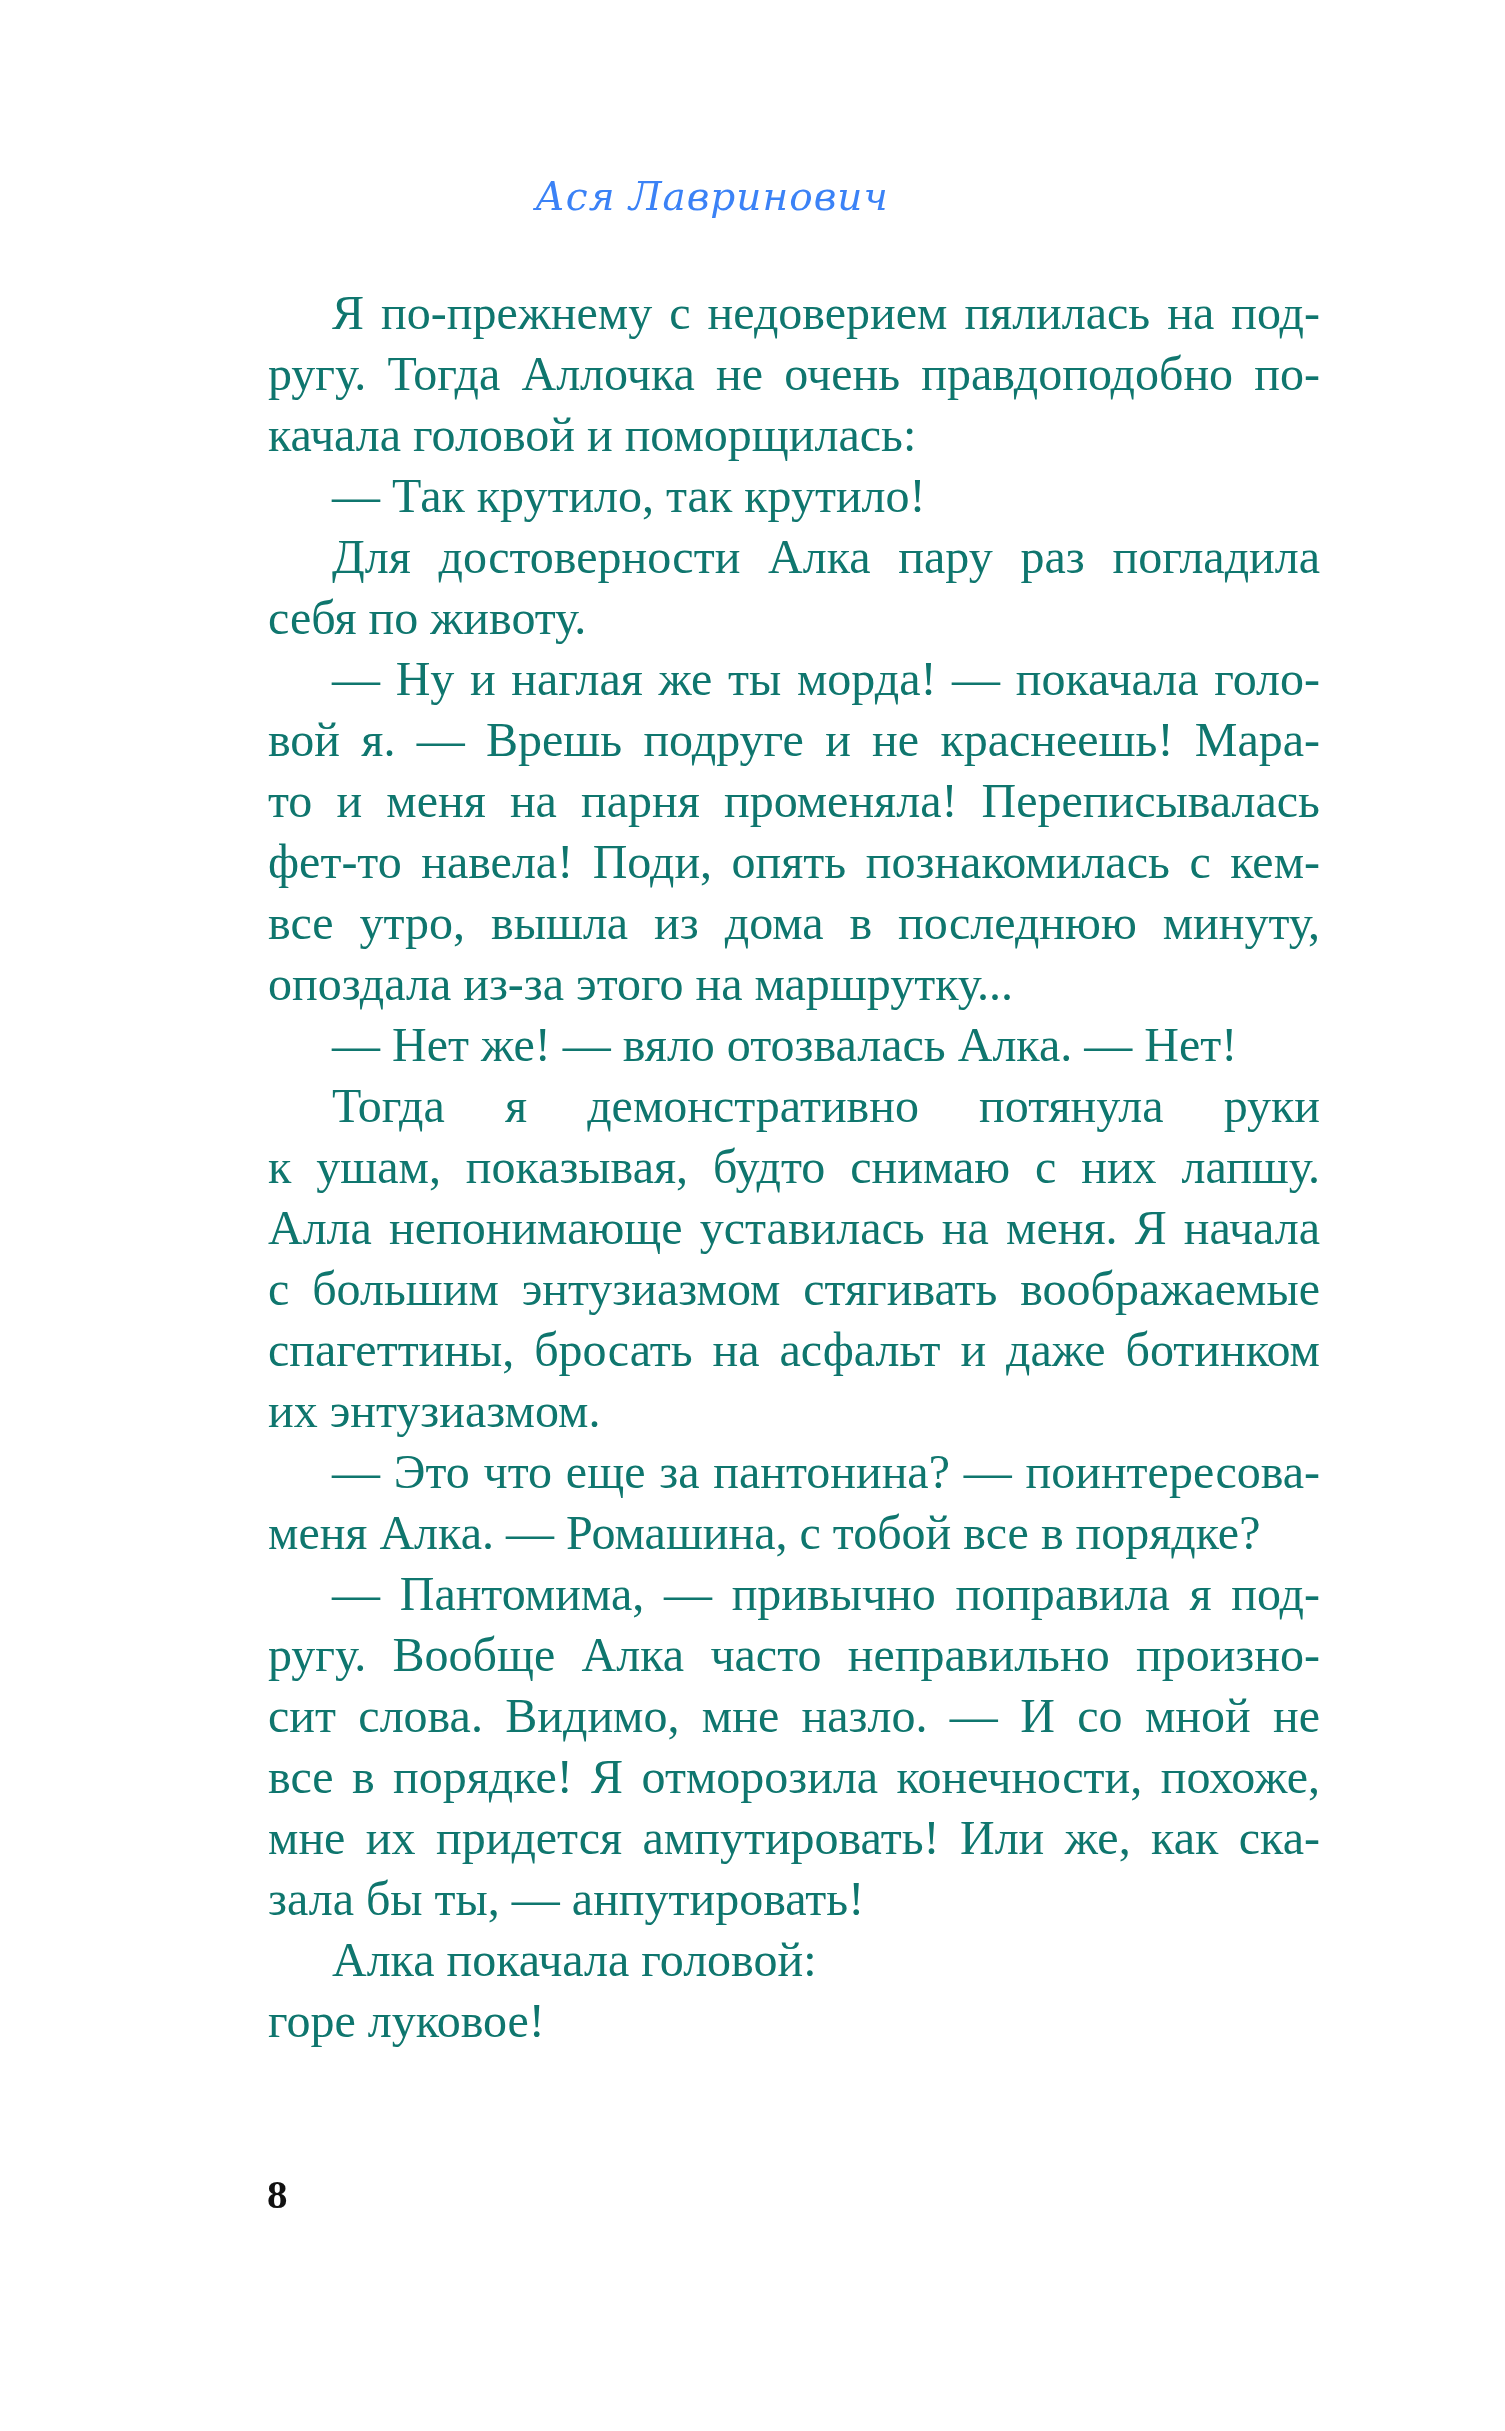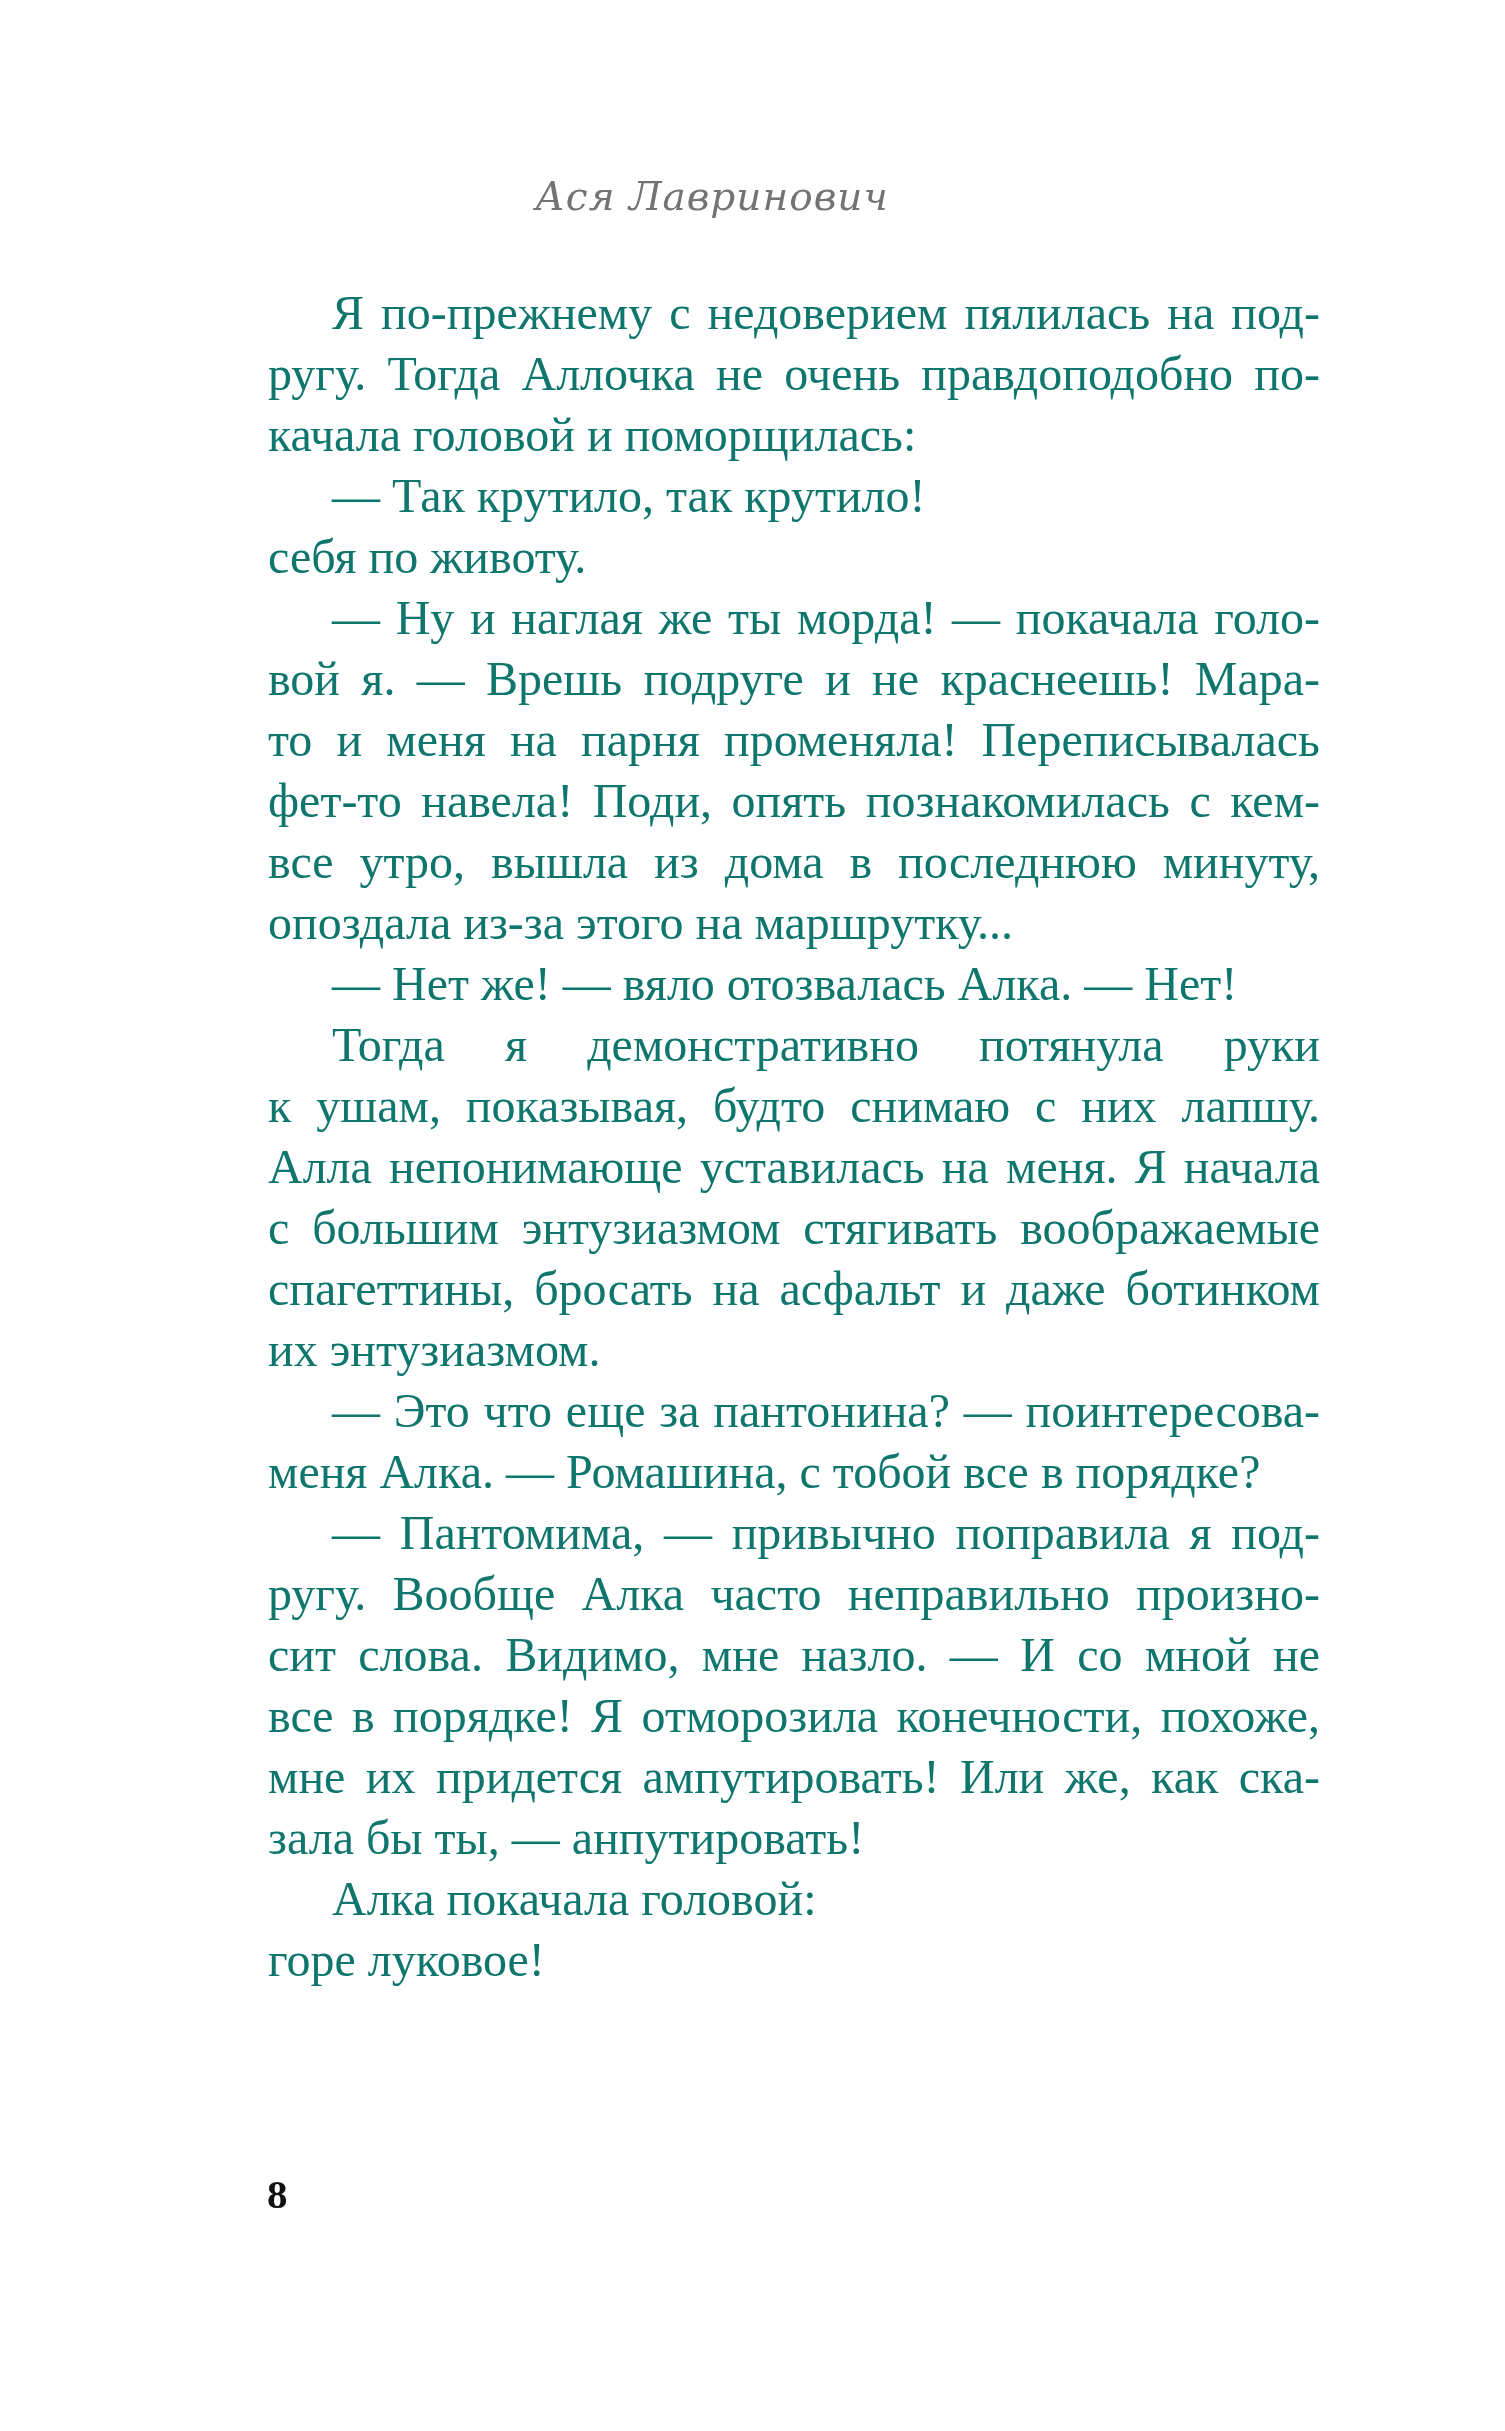--- a/index.html
+++ b/index.html
@@ -17,21 +17,21 @@
     .running-header {
       position: absolute;
       top: 174px;
       left: 0;
       width: 1424px;
       text-align: center;
       font-family: "DejaVu Serif", serif;
       font-style: italic;
       font-size: 39px;
       letter-spacing: 1px;
-      color: #737373;
+      color: #3b82f6;
     }
     .text-block {
       position: absolute;
       top: 282px;
       left: 268px;
       width: 1052px;
       font-family: "Liberation Serif", serif;
       font-size: 48px;
       line-height: 61px;
       color: #0f766e;
@@ -62,20 +62,21 @@
 </head>
 <body>
 
 <div class="running-header">Ася Лавринович</div>
 
 <div class="text-block">
   <span class="line indent">Я по-прежнему с недоверием пялилась на под-</span>
   <span class="line">ругу. Тогда Аллочка не очень правдоподобно по-</span>
   <span class="line last">качала головой и поморщилась:</span>
   <span class="line indent last">— Так крутило, так крутило!</span>
+  <span class="line indent">Для достоверности Алка пару раз погладила</span>
   <span class="line last">себя по животу.</span>
   <span class="line indent">— Ну и наглая же ты морда! — покачала голо-</span>
   <span class="line">вой я. — Врешь подруге и не краснеешь! Мара-</span>
   <span class="line">то и меня на парня променяла! Переписывалась</span>
   <span class="line">фет-то навела! Поди, опять познакомилась с кем-</span>
   <span class="line">все утро, вышла из дома в последнюю минуту,</span>
   <span class="line last">опоздала из-за этого на маршрутку...</span>
   <span class="line indent last">— Нет же! — вяло отозвалась Алка. — Нет!</span>
   <span class="line indent">Тогда я демонстративно потянула руки</span>
   <span class="line">к ушам, показывая, будто снимаю с них лапшу.</span>

